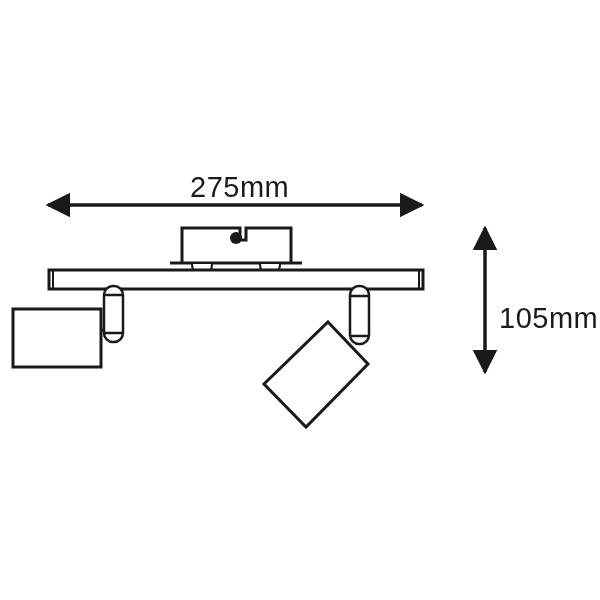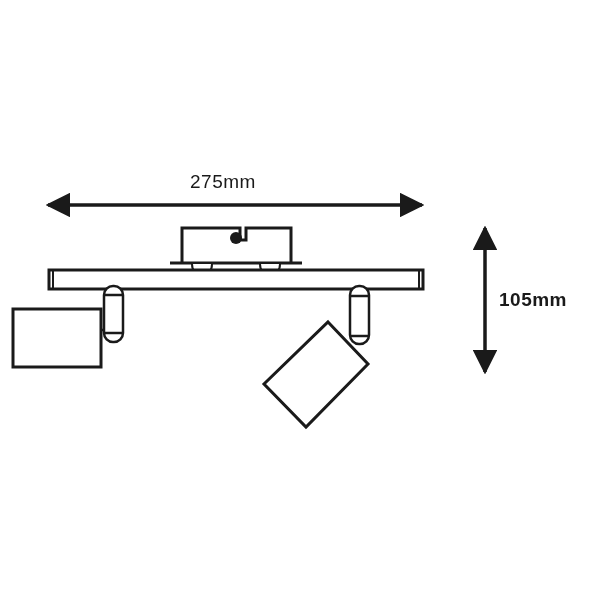--- a/index.html
+++ b/index.html
@@ -1,18 +1,18 @@
 <!DOCTYPE html>
 <html><head>
 <meta charset="utf-8">
 <style>
   html, body { margin:0; padding:0; background:#ffffff; }
   body { width:600px; height:600px; position:relative; overflow:hidden; font-family:"Liberation Sans", sans-serif; }
   svg { position:absolute; left:0; top:0; }
-  .dim-label { position:absolute; font-family:"Liberation Sans", sans-serif; font-size:19px; color:#1a1a1a; letter-spacing:0.5px; }
+  .dim-label { position:absolute; font-family:"Liberation Sans", sans-serif; font-size:29px; color:#1a1a1a; letter-spacing:0.5px; }
 </style>
 </head>
 <body>
 
 <svg width="600" height="600" viewBox="0 0 600 600">
   <defs>
     <marker id="arrow" viewBox="0 0 10 10" refX="9" refY="5" markerWidth="7" markerHeight="7" orient="auto-start-reverse">
       <path d="M0,0 L10,5 L0,10 z" fill="#1a1a1a"></path>
     </marker>
   </defs>
@@ -49,13 +49,13 @@
 
   <g fill="#fff" stroke="#1a1a1a" stroke-width="2.5">
     <rect x="350" y="286" width="19" height="58" rx="9"></rect>
     <line x1="351" y1="296" x2="368" y2="296"></line>
     <line x1="351" y1="336" x2="368" y2="336"></line>
     <polygon points="328,322 368,364 306,427 264,384" stroke-width="3"></polygon>
   </g>
 </svg>
 
 <div class="dim-label" style="left:190px; top:171px;">275mm</div>
-<div class="dim-label" style="left:499px; top:289px;font-weight:bold;">105mm</div>
+<div class="dim-label" style="left:499px; top:302px;">105mm</div>
 
 </body></html>

